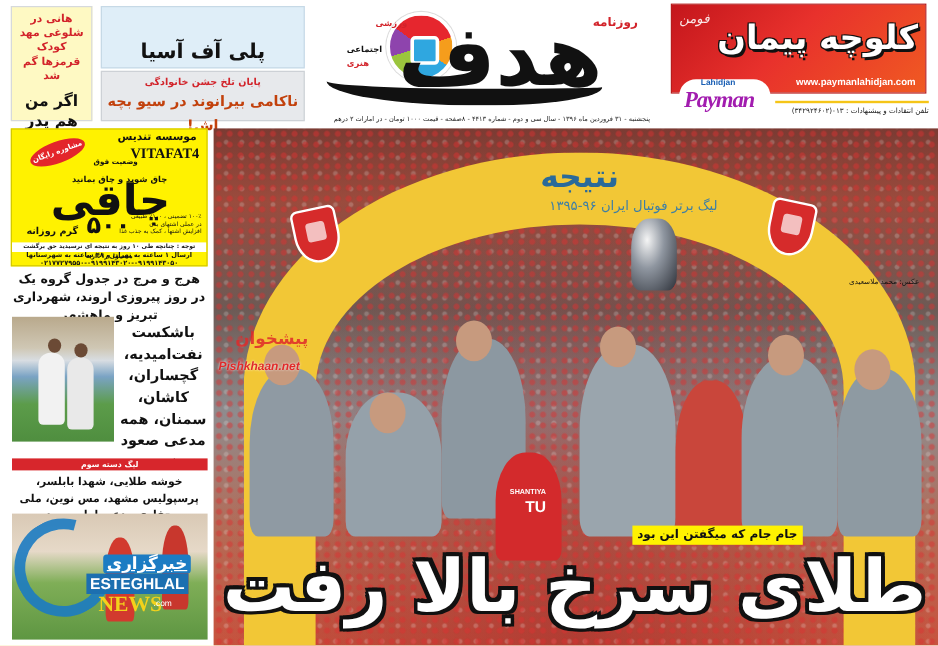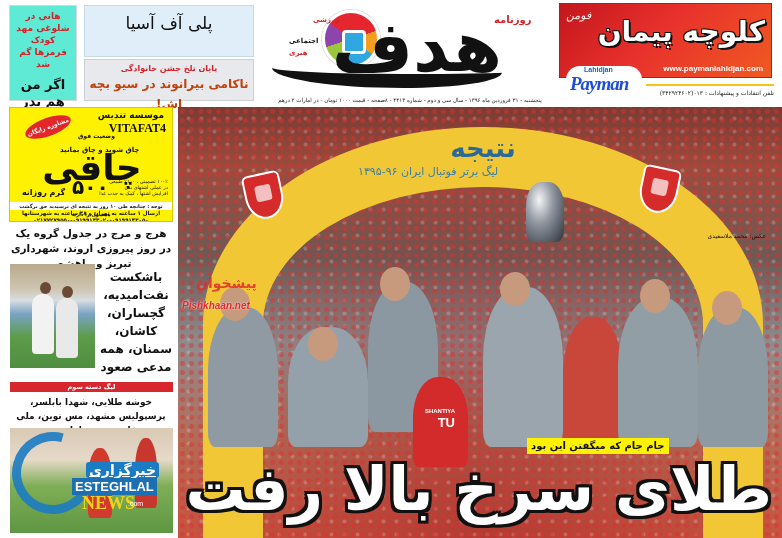--- a/index.html
+++ b/index.html
@@ -4,33 +4,33 @@
   <style>
     * { box-sizing: border-box; margin: 0; padding: 0; }
     html, body { width: 782px; height: 538px; background: #ffffff; overflow: hidden; }
     body { font-family: "DejaVu Sans", sans-serif; position: relative; direction: ltr; }
     .abs { position: absolute; }
     .rtl { direction: rtl; text-align: center; }
 
     
     .teaser-left {
       left: 9px; top: 5px; width: 68px; height: 96px;
-      background: #5eead4; border: 1px solid #d6d9dc;
+      background: #fef9c3; border: 1px solid #d6d9dc;
       padding: 4px 3px;
     }
     .teaser-left .kicker { color: #d2232a; font-size: 9px; font-weight: bold; line-height: 12px; }
     .teaser-left .headline { color: #111; font-size: 13px; font-weight: bold; line-height: 17px; margin-top: 6px; }
 
     .box-asia {
       left: 84px; top: 5px; width: 170px; height: 52px;
       background: #dfeef8; border: 1px solid #c6d9e6;
       padding: 4px 4px;
     }
     .box-asia .kicker { color: #1a4f8a; font-size: 9px; font-weight: bold; line-height: 12px; }
-    .box-asia .headline { color: #111; font-size: 17px; font-weight: normal; line-height: 26px; }
+    .box-asia .headline { color: #111; font-size: 17px; font-weight: bold; line-height: 26px; margin-top: 20px; }
 
     .box-tractor {
       left: 84px; top: 59px; width: 170px; height: 42px;
       background: #e7e9ec; border: 1px solid #cdd1d6;
       padding: 3px 4px;
     }
     .box-tractor .kicker { color: #d2232a; font-size: 8px; font-weight: bold; line-height: 11px; }
     .box-tractor .headline { color: #c2410c; font-size: 12px; font-weight: bold; line-height: 20px; }
 
     
@@ -76,21 +76,21 @@
     }
     .ad-payman .calligraphy { position: absolute; left: 6px; top: 5px; color: #fff; font-size: 11px; font-style: italic; opacity: 0.9; }
     .ad-payman .url {
       position: absolute; right: 8px; bottom: 4px; color: #fff; font-size: 8px; font-weight: bold; font-family: "Liberation Sans", sans-serif;
     }
     .payman-logo {
       left: 566px; top: 66px; width: 76px; height: 30px;
       background: #fff; border-radius: 14px 14px 4px 4px;
     }
     .payman-logo .small { position: absolute; left: 18px; top: 0px; font-size: 7px; color: #1a5fb4; font-family: "Liberation Sans", sans-serif; font-weight: bold; }
-    .payman-logo .big { position: absolute; left: 4px; top: 7px; font-size: 19px; color: #1d4ed8; font-family: "Liberation Serif", serif; font-weight: bold; font-style: italic; line-height: 22px; letter-spacing: -1px; }
+    .payman-logo .big { position: absolute; left: 4px; top: 7px; font-size: 19px; color: #a21caf; font-family: "Liberation Serif", serif; font-weight: bold; font-style: italic; line-height: 22px; letter-spacing: -1px; }
     .payman-phone {
       left: 646px; top: 84px; width: 128px; height: 14px; font-size: 6px; color: #222; direction: rtl; text-align: right; line-height: 14px;
       border-top: 2px solid #f5c518;
     }
 
     
     .ad-chaghi {
       left: 9px; top: 107px; width: 164px; height: 115px;
       background: #fff200; border: 1px solid #d4c900;
       overflow: hidden;
@@ -161,21 +161,21 @@
       background-size: 9px 9px, 13px 13px;
       background-position: 0 0, 4px 5px;
       opacity: 0.8;
     }
     .arch {
       position: absolute; left: 25px; top: 20px; width: 560px; height: 520px;
       border-radius: 50% 50% 0 0 / 38% 38% 0 0;
       border: 60px solid #f2c736; border-bottom: none;
     }
     .arch-title { position: absolute; left: 220px; top: 26px; width: 170px; text-align: center; color: #2a6a9a; font-size: 26px; font-weight: bold; direction: rtl; line-height: 30px; }
-    .arch-sub { position: absolute; left: 180px; top: 58px; width: 240px; text-align: left; color: #3c7ea6; font-size: 11px; direction: rtl; line-height: 14px; }
+    .arch-sub { position: absolute; left: 180px; top: 58px; width: 240px; text-align: right; color: #3c7ea6; font-size: 11px; direction: rtl; line-height: 14px; }
     .shield { position: absolute; width: 38px; height: 46px; background: #d62b2b; border: 2px solid #fff; border-radius: 6px 6px 50% 50%; }
     .shield::after { content: ""; position: absolute; left: 9px; top: 10px; width: 16px; height: 16px; background: rgba(255,255,255,0.7); border-radius: 3px; }
     .cup {
       position: absolute; left: 348px; top: 75px; width: 38px; height: 60px;
       background: radial-gradient(ellipse at 35% 30%, #f5f5f5 0%, #8f96a0 40%, #2c3038 100%);
       border-radius: 40% 40% 20% 20%;
     }
     .player-fig { position: absolute; border-radius: 45% 45% 10% 10%; }
     .face { position: absolute; border-radius: 50%; background: #c79a7e; }
     .credit { position: absolute; right: 16px; top: 125px; font-size: 6px; color: #111; direction: rtl; }

